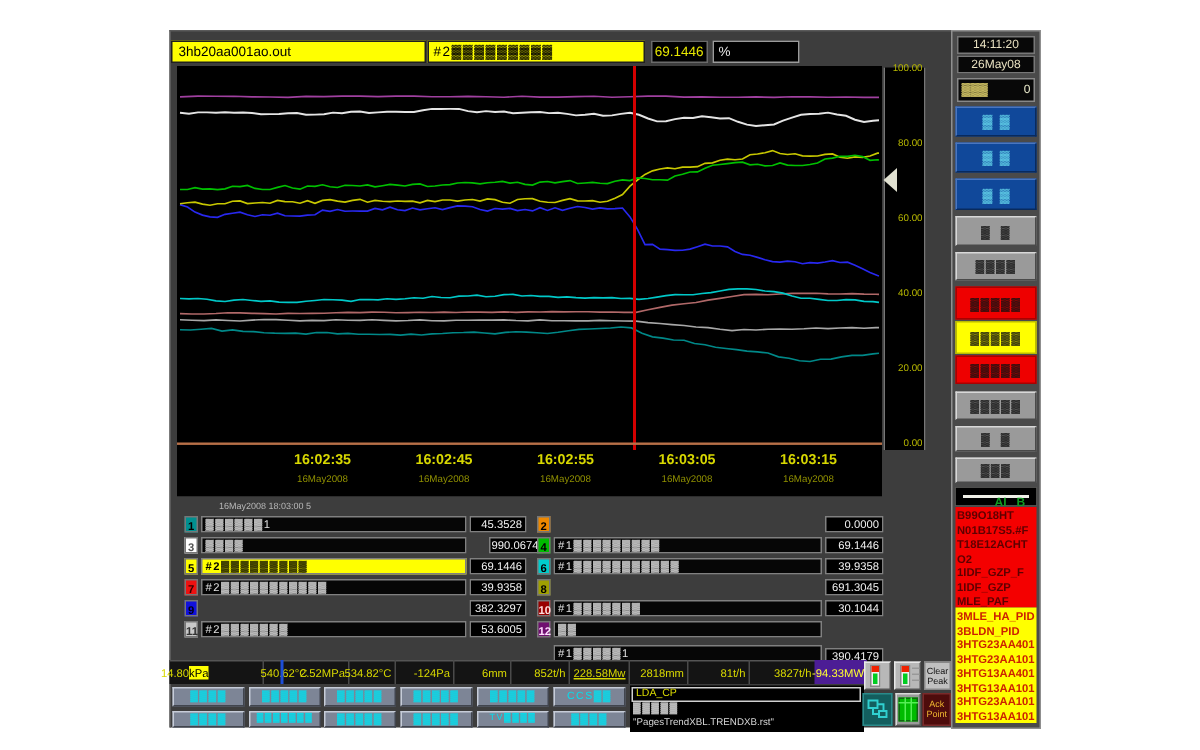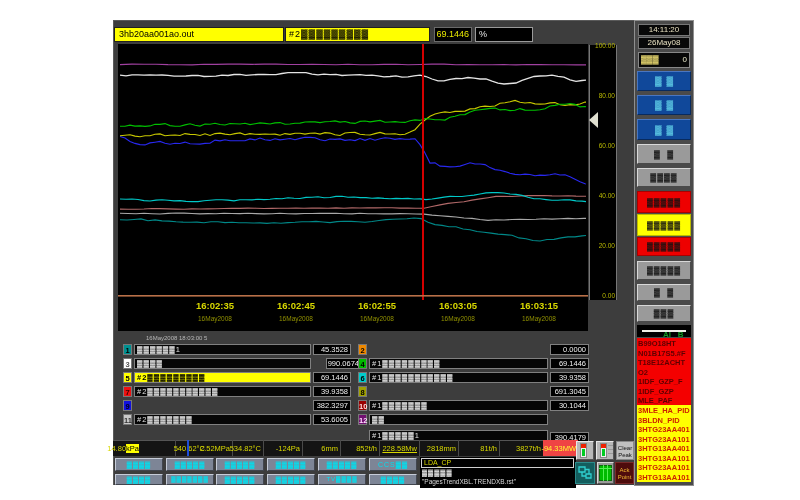--- a/index.html
+++ b/index.html
@@ -118,21 +118,21 @@
     </div>
 <div class="abs" style="left:419px;top:440px;width:39px;height:16px;border-left:1px solid #4a4a4a;">
       <span class="cellv" style="right:2px;">2818mm</span>
     </div>
 <div class="abs" style="left:458px;top:440px;width:41px;height:16px;border-left:1px solid #4a4a4a;">
       <span class="cellv" style="right:2px;">81t/h</span>
     </div>
 <div class="abs" style="left:499px;top:440px;width:44px;height:16px;border-left:1px solid #4a4a4a;">
       <span class="cellv" style="right:2px;">3827t/h</span>
     </div>
-<div class="abs" style="left:543px;top:440px;width:35px;height:16px;background:#ef4444;">
+<div class="abs" style="left:543px;top:440px;width:35px;height:16px;background:#4c1d95;">
       <span class="cellv" style="right:2px;color:#ffff30;">-94.33MW</span>
     </div>
 <div class="btn" style="left:115px;top:458px;width:48px;">▓▓▓▓</div>
 <div class="btn" style="left:166px;top:458px;width:48px;">▓▓▓▓▓</div>
 <div class="btn" style="left:216px;top:458px;width:48px;">▓▓▓▓▓</div>
 <div class="btn" style="left:267px;top:458px;width:48px;">▓▓▓▓▓</div>
 <div class="btn" style="left:318px;top:458px;width:48px;">▓▓▓▓▓</div>
 <div class="btn" style="left:369px;top:458px;width:48px;">CCS▓▓</div>
 <div class="btn" style="left:115px;top:474px;width:48px;height:11px;line-height:9px;">▓▓▓▓</div>
 <div class="btn" style="left:166px;top:474px;width:48px;height:11px;line-height:9px;font-size:6px;">▓▓▓▓▓▓▓</div>

